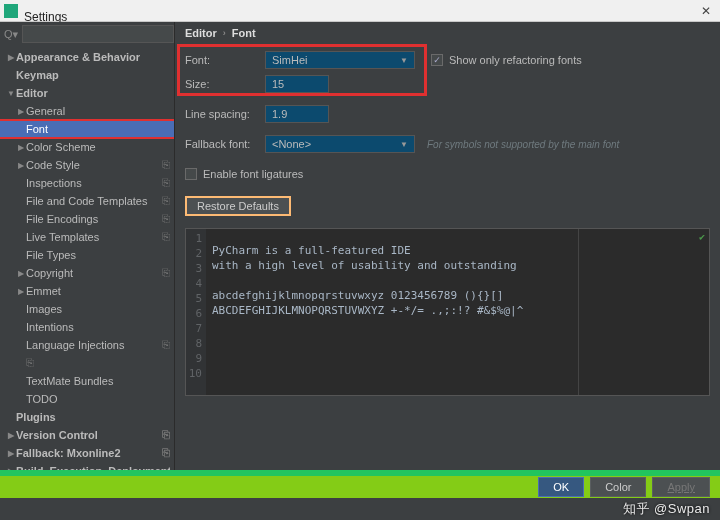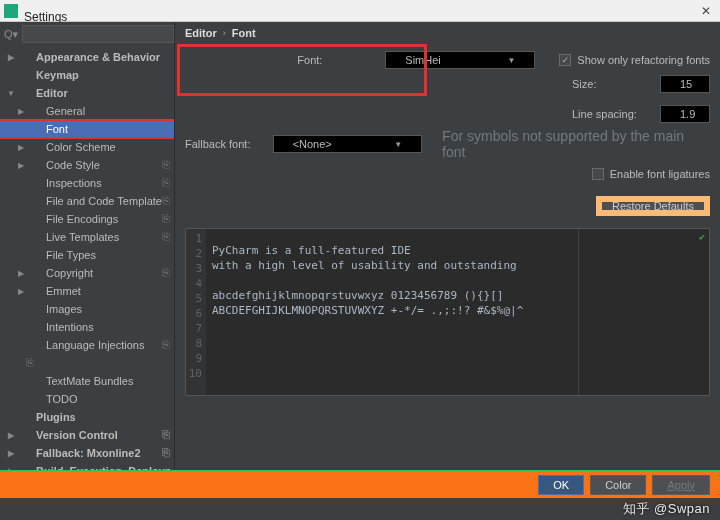--- a/index.html
+++ b/index.html
@@ -9,47 +9,47 @@
   .titlebar .title { flex: 1; font-size: 12px; margin-top: 12px; }
   .titlebar .close { width: 20px; text-align: center; font-size: 12px; color: #444; cursor: default; }
   .shell { display: flex; height: 465px; }
   .sidebar { width: 175px; background: #3c3f41; border-right: 1px solid #2b2b2b; display: flex; flex-direction: column; }
   .search-row { display: flex; align-items: center; padding: 3px 4px; gap: 4px; }
   .search-row input { flex: 1; height: 18px; background: #45494a; border: 1px solid #555; color: #bbb; padding: 0 4px; font-size: 11px; }
   .search-row .mag { color: #888; font-size: 11px; }
   .tree { flex: 1; overflow: hidden; padding-top: 2px; font-size: 11px; }
   .tree-item { display: flex; align-items: center; height: 18px; padding: 0 4px 0 6px; color: #bbb; position: relative; }
   .tree-item .arrow { width: 10px; color: #888; font-size: 8px; text-align: center; }
-  .tree-item .label { flex: 1; white-space: nowrap; overflow: hidden; margin-left: 20px; }
+  .tree-item .label { flex: 1; white-space: nowrap; overflow: hidden; }
   .tree-item .cfg { color: #777; font-size: 10px; }
   .tree-item.top { font-weight: bold; color: #bbb; }
   .tree-item.depth1 { padding-left: 16px; }
   .tree-item.selected { background: #4a6db5; color: #fff; }
   .tree-item.red-boxed-side::after { content: ""; position: absolute; left: -2px; right: -8px; top: -1px; bottom: -1px; border: 2px solid #e03030; pointer-events: none; }
   .main { flex: 1; background: #3c3f41; display: flex; flex-direction: column; }
   .breadcrumb { height: 22px; display: flex; align-items: center; padding: 0 10px; font-weight: bold; color: #ddd; font-size: 11px; }
   .breadcrumb .sep { color: #888; margin: 0 6px; font-size: 9px; }
   .form { padding: 4px 10px 6px 10px; position: relative; }
-  .row { display: flex; align-items: center; height: 24px; gap: 10px; justify-content: flex-end; }
+  .row { display: flex; align-items: center; height: 24px; gap: 2px; }
   .row .lbl { width: 78px; color: #bbb; }
-  .dropdown, .txt { background: #000000; border: 1px solid #555; color: #bbb; height: 18px; display: flex; align-items: center; padding: 0 19px; font-size: 11px; }
+  .dropdown, .txt { background: #0c4a6e; border: 1px solid #555; color: #bbb; height: 18px; display: flex; align-items: center; padding: 0 6px; font-size: 11px; }
   .dropdown { width: 150px; justify-content: space-between; }
   .dropdown .dd-arrow { font-size: 8px; color: #999; }
-  .txt { width: 50px; }
+  .txt { width: 64px; }
   .chk { display: flex; align-items: center; gap: 6px; color: #bbb; }
   .chk .box { width: 12px; height: 12px; border: 1px solid #6a6a6a; background: #45494a; display: flex; align-items: center; justify-content: center; font-size: 9px; color: #aac; }
-  .hint { color: #6f7a7f; font-size: 14px; }
-  .btn { background: #4c5052; border: 6px solid #fdba74; color: #ccc; height: 20px; padding: 0 10px; display: inline-flex; align-items: center; font-size: 11px; }
+  .hint { color: #6f7a7f; font-size: 10px; font-style: italic; }
+  .btn { background: #4c5052; border: 2px solid #fdba74; color: #ccc; height: 20px; padding: 0 10px; display: inline-flex; align-items: center; font-size: 11px; }
   .red-box { position: absolute; border: 3px solid #e03030; pointer-events: none; }
   .preview { margin: 4px 10px 0 10px; background: #2b2b2b; border: 1px solid #555; height: 168px; display: flex; font-family: Consolas, monospace; font-size: 11px; position: relative; }
   .gutter { width: 20px; background: #313335; color: #606366; text-align: right; padding: 2px 4px 0 0; line-height: 15px; }
   .code { flex: 1; padding: 14px 0 0 6px; color: #a9b7c6; line-height: 15px; white-space: pre; }
   .preview .check { position: absolute; top: 2px; right: 4px; color: #4c9a4c; font-size: 10px; }
   .ruler { position: absolute; top: 0; bottom: 0; right: 130px; width: 1px; background: #444; }
-  .footer { position: absolute; bottom: 22px; left: 0; right: 0; height: 28px; background: #f97316; border-top: 1px solid #22c55e; display: flex; align-items: center; justify-content: flex-end; padding: 0 10px; gap: 6px; }
+  .footer { position: absolute; bottom: 22px; left: 0; right: 0; height: 28px; background: #84cc16; border-top: 6px solid #22c55e; display: flex; align-items: center; justify-content: flex-end; padding: 0 10px; gap: 6px; }
   .footer .b { height: 20px; padding: 0 14px; display: flex; align-items: center; font-size: 11px; border: 1px solid #5a5e60; }
   .footer .ok { background: #365880; border-color: #4a6db5; color: #fff; }
   .footer .cancel { background: #4c5052; color: #ccc; }
   .footer .apply { background: #4c5052; color: #777; text-decoration: underline; }
   .help { position: absolute; left: 6px; bottom: 24px; width: 18px; height: 18px; border-radius: 9px; background: #4c5052; color: #aaa; display: flex; align-items: center; justify-content: center; font-size: 11px; }
   .watermark { position: absolute; right: 10px; bottom: 2px; color: #eaeaea; font-size: 13px; letter-spacing: 0.5px; text-shadow: 0 0 3px #000; pointer-events: none; }
 </style>
 </head>
 <body>
 

